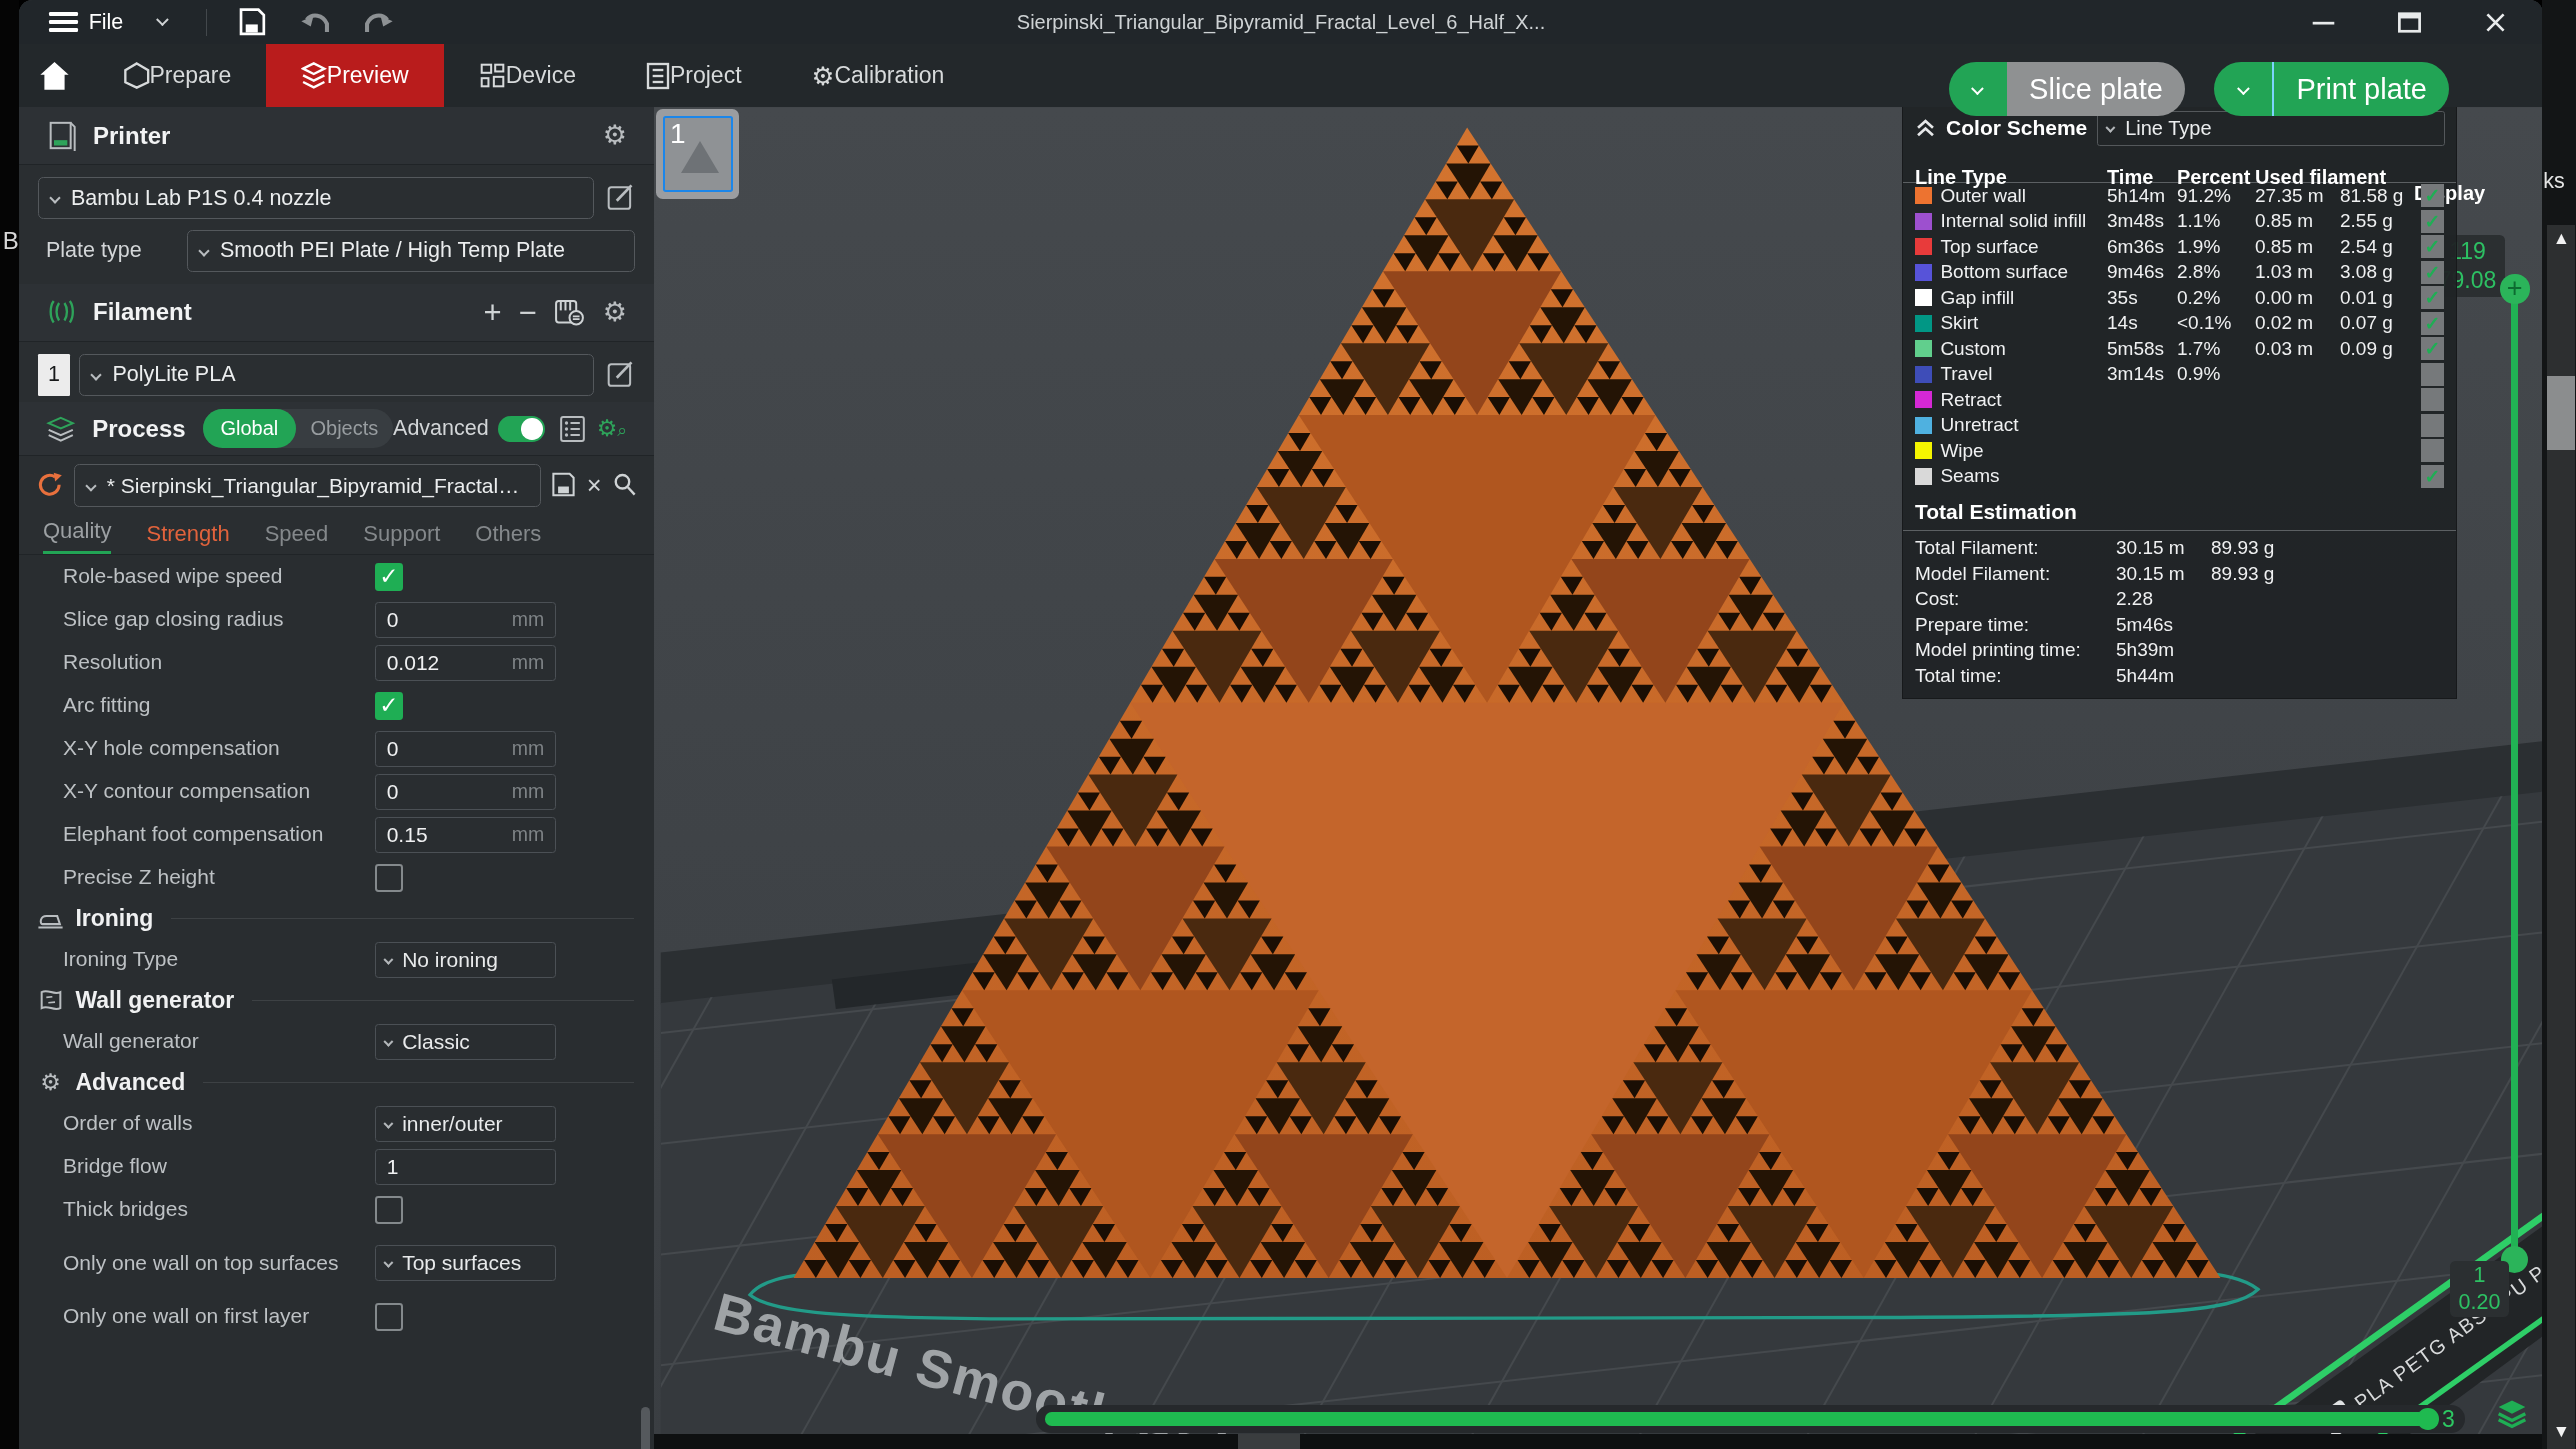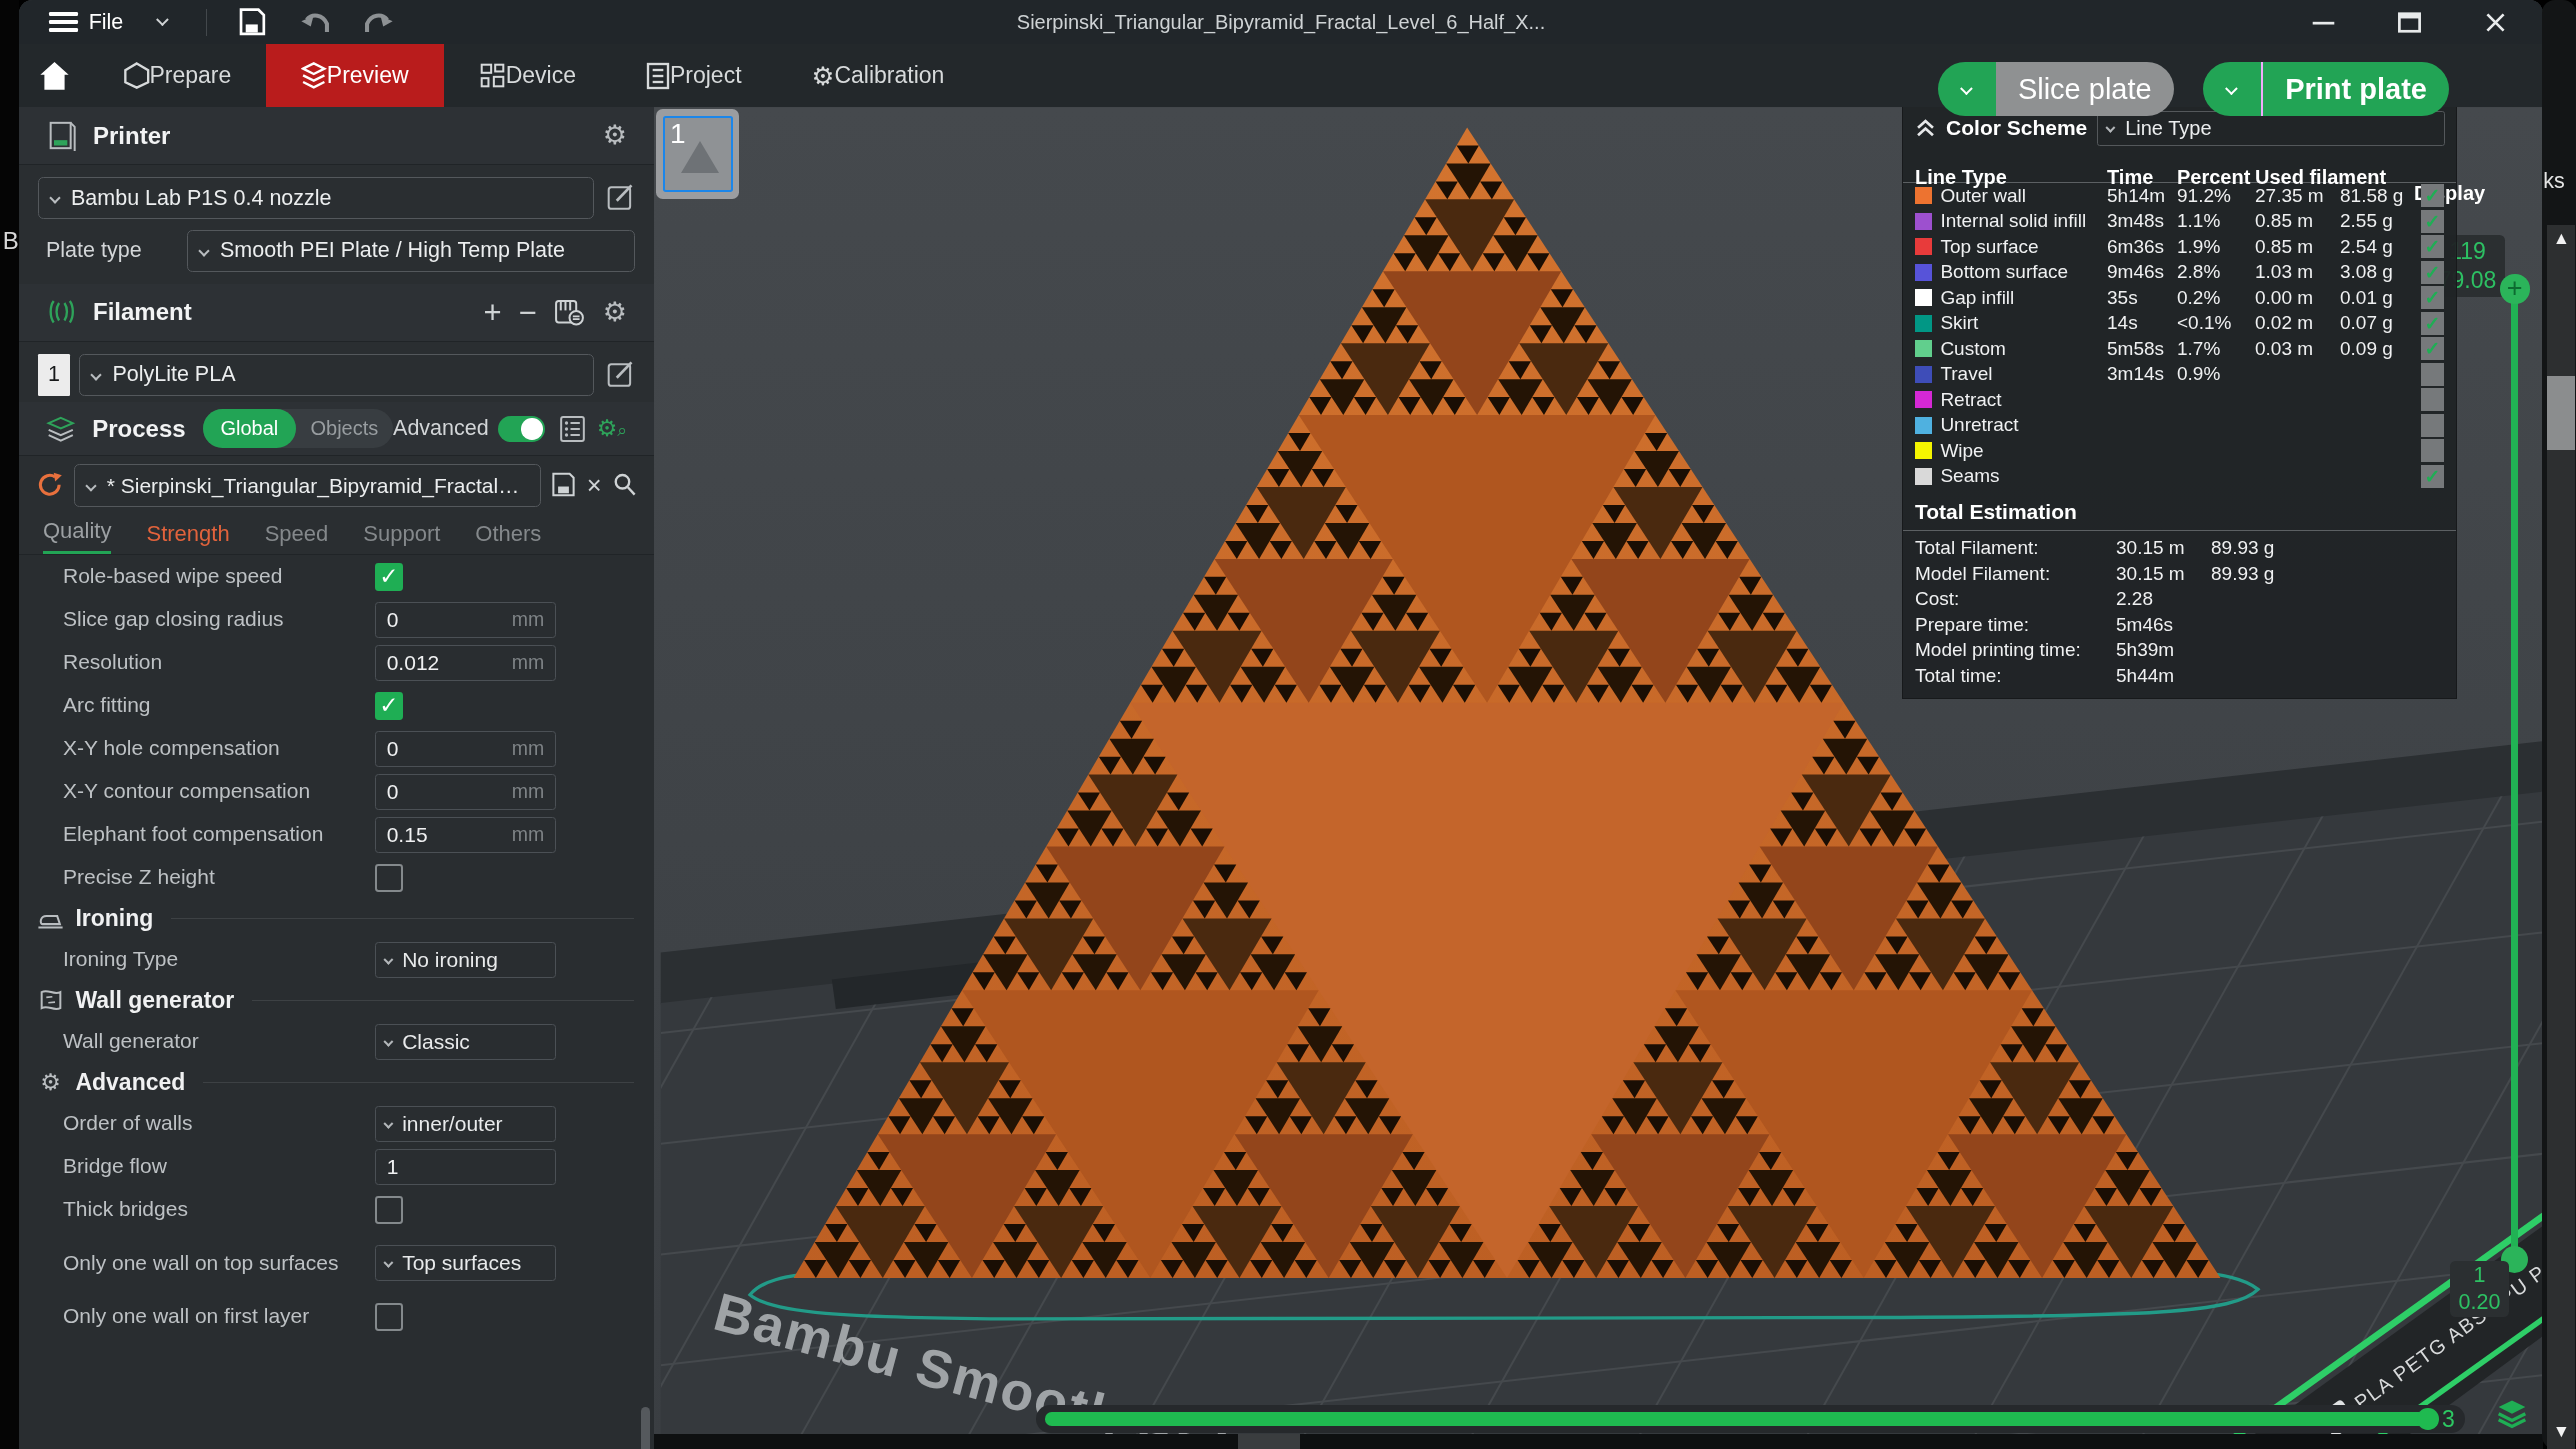--- a/index.html
+++ b/index.html
@@ -6,21 +6,21 @@
   *{box-sizing:border-box;}
   #root{position:relative;width:2576px;height:1449px;background:#000;overflow:hidden;
         font-family:"Liberation Sans",sans-serif;color:#e6e8e9;}
   .window{position:absolute;left:19px;top:0;width:2524px;height:1449px;background:#3f4347;
           border-radius:13.4px 13.4px 0 0;overflow:hidden;}
   .content{position:absolute;left:-19px;top:0;width:2576px;height:1449px;}
 
   
   .strip-left{position:absolute;left:0;top:0;width:19px;height:1449px;background:#050505;z-index:40;}
   .strip-left .bletter{position:absolute;left:2.7px;top:227px;font-size:24px;color:#d8d8d8;}
-  .strip-right{position:absolute;left:2542px;top:0;width:34px;height:1449px;background:#131516;z-index:40;border-radius:13px;}
+  .strip-right{position:absolute;left:2542px;top:0;width:34px;height:1449px;background:#131516;z-index:40;}
   .strip-right .ks{position:absolute;left:1.3px;top:169px;font-size:21.5px;color:#e4e4e4;}
   .strip-right .sb{position:absolute;left:5.4px;top:225px;width:28px;height:1224px;background:#2d2f30;}
   .strip-right .up{position:absolute;left:10.7px;top:228px;font-size:17.4px;color:#f2f2f2;}
   .strip-right .dn{position:absolute;left:10.7px;top:1421px;font-size:17.4px;color:#f2f2f2;}
   .strip-right .thumbbar{position:absolute;left:5.4px;top:376px;width:28px;height:74px;background:#8b8d8e;}
 
   
   #titlebar{position:absolute;left:19px;top:0;width:2524px;height:44px;background:#21262a;
             display:flex;align-items:center;z-index:20;}
   #titlebar .burger{margin-left:29.5px;width:29.5px;display:flex;flex-direction:column;gap:4.7px;}
@@ -40,21 +40,21 @@
   #tabbar{position:absolute;left:19px;top:44px;width:2524px;height:63px;background:#23282b;display:flex;align-items:stretch;z-index:18;}
   #tabbar .home{width:70px;display:flex;align-items:center;justify-content:center;}
   .tab{display:flex;align-items:center;gap:0;padding:0 35px;font-size:23px;color:#d7dadb;}
   .tab.active{background:#b91c1c;color:#fff;}
   .tab svg{display:block;}
   .actionbtns{position:absolute;top:62px;right:127px;display:flex;gap:29.5px;z-index:22;}
   .splitbtn{display:flex;height:54px;border-radius:27px;overflow:hidden;}
   .splitbtn .drop{width:58px;background:#22a455;display:flex;align-items:center;justify-content:center;}
   .splitbtn .main{display:flex;align-items:center;justify-content:center;font-size:29px;color:#fff;padding:0 22px;min-width:141px;}
   .splitbtn .main.gray{background:#8f9192;}
-  .splitbtn .main.green{background:#22a455;border-left:2px solid #f0abfc;font-weight:bold;}
+  .splitbtn .main.green{background:#22a455;border-left:2px solid #7dd3fc;}
 
   
   #leftpanel{position:absolute;left:19px;top:107px;width:635px;height:1342px;background:#2a2e31;z-index:15;
              display:flex;flex-direction:column;}
   .sec-h{height:58px;background:#2d3135;border-bottom:1.3px solid #202427;display:flex;align-items:center;padding:0 27px;}
   .sec-h .ttl{font-size:24px;font-weight:bold;color:#f2f3f4;margin-left:16px;}
   .sec-h .sp{flex:1;}
   .hicon{width:31px;height:31px;display:flex;align-items:center;justify-content:center;}
   .gear{font-size:27px;color:#b9bdc0;line-height:1;}
   .combo-row{display:flex;align-items:center;padding:12px 19px 6.7px 19px;}

